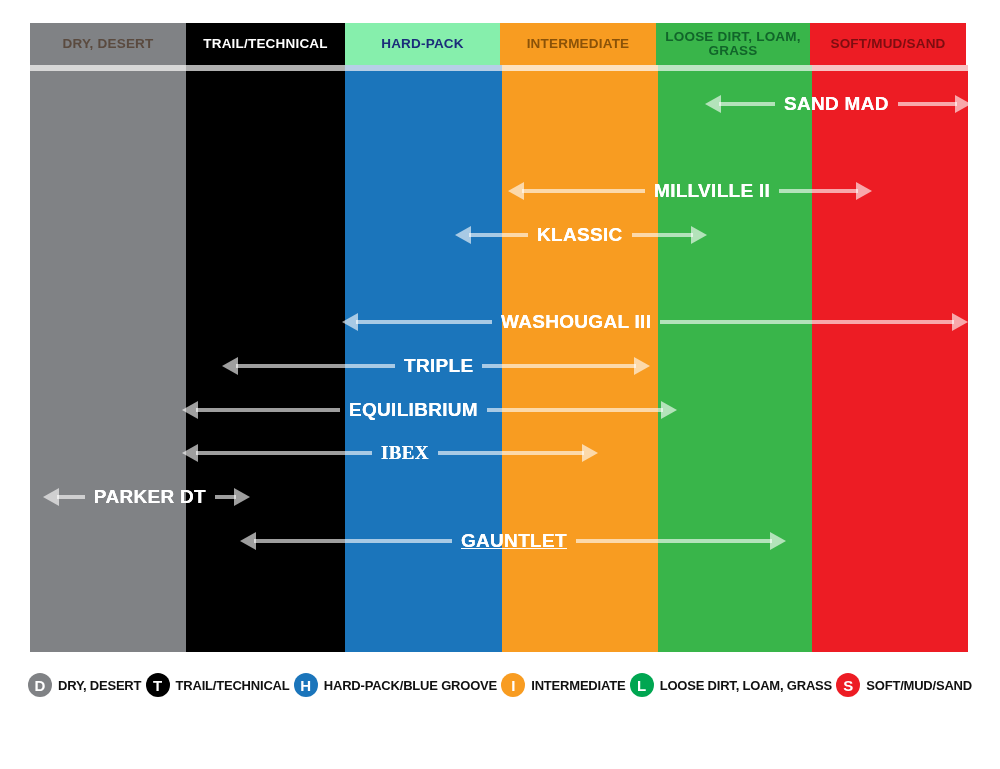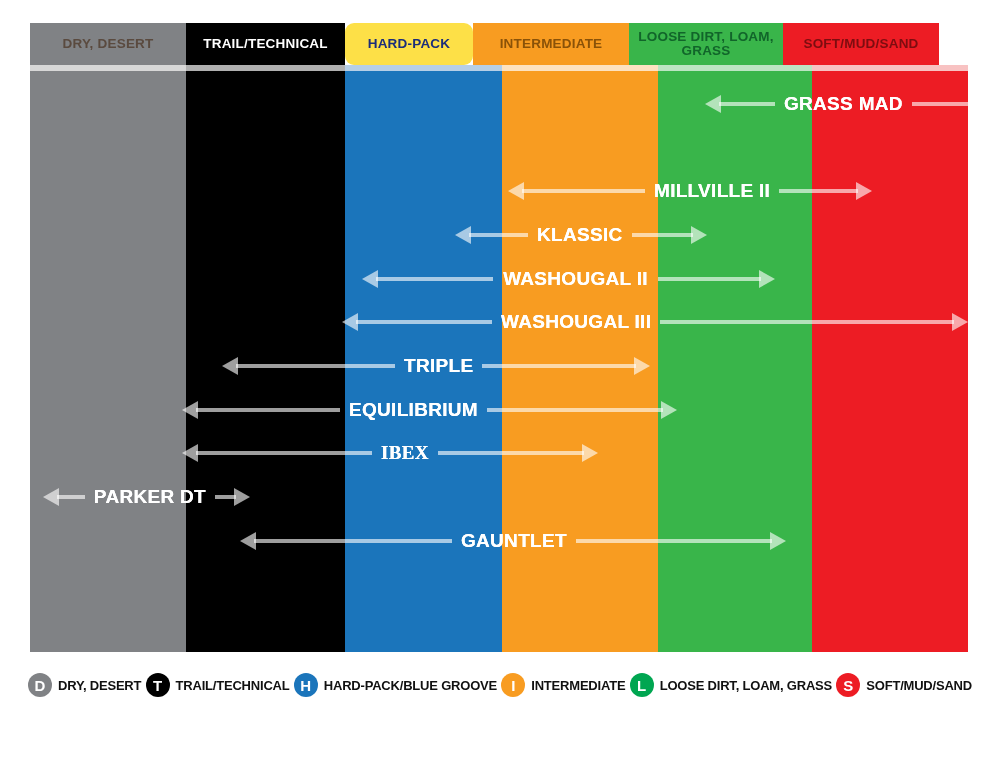--- a/index.html
+++ b/index.html
@@ -66,21 +66,21 @@
 
 <div id="root">
 
   <div class="header-band">
       <div class="header-cell" style="background: rgb(128, 130, 133); color: rgb(90, 74, 63); width: 156px;">
         <span>DRY, DESERT</span>
       </div>
       <div class="header-cell" style="background: rgb(0, 0, 0); color: rgb(255, 255, 255); width: 159px;">
         <span>TRAIL/TECHNICAL</span>
       </div>
-      <div class="header-cell" style="background: #fde047; color: rgb(27, 45, 122); width: 128px; border-radius: 9px;">
+      <div class="header-cell" style="background: #86efac; color: rgb(27, 45, 122); width: 155px;">
         <span>HARD-PACK</span>
       </div>
       <div class="header-cell" style="background: rgb(248, 156, 33); color: rgb(138, 82, 8); width: 156px;">
         <span>INTERMEDIATE</span>
       </div>
       <div class="header-cell" style="background: rgb(57, 181, 74); color: rgb(17, 101, 42); width: 154px;">
         <span>LOOSE DIRT, LOAM, GRASS</span>
       </div>
       <div class="header-cell" style="background: rgb(237, 28, 36); color: rgb(125, 13, 16); width: 156px;">
         <span>SOFT/MUD/SAND</span>
@@ -101,21 +101,21 @@
       <div class="body-col" style="background: rgb(248, 156, 33); width: 156px;"></div>
       <div class="body-col" style="background: rgb(57, 181, 74); width: 154px;"></div>
       <div class="body-col" style="background: rgb(237, 28, 36); width: 156px;"></div>
     </div>
   <div class="rows-layer">
       <div class="arrow-row" style="top: 18px; left: 705px; width: 263px;">
         <div class="seg" style="width: 70px;">
           <div class="shaft" style="left:14px;right:0;"></div>
           <div class="head left"></div>
         </div>
-        <div class="rowlabel" style="width: 120px; text-align: center;">GRASS MAD</div>
+        <div class="rowlabel" style="width: 120px; text-align: center;">SAND MAD</div>
         <div class="seg" style="width: 73px;">
           <div class="shaft" style="left:0;right:14px;"></div>
           <div class="head right"></div>
         </div>
       </div>
       <div class="arrow-row" style="top: 149px; left: 455px; width: 245px;">
         <div class="seg" style="width: 73px;">
           <div class="shaft" style="left:14px;right:0;"></div>
           <div class="head left"></div>
         </div>
@@ -129,31 +129,20 @@
         <div class="seg" style="width: 137px;">
           <div class="shaft" style="left:14px;right:0;"></div>
           <div class="head left"></div>
         </div>
         <div class="rowlabel" style="width: 130px; text-align: center;">MILLVILLE II</div>
         <div class="seg" style="width: 93px;">
           <div class="shaft" style="left:0;right:14px;"></div>
           <div class="head right"></div>
         </div>
       </div>
-      <div class="arrow-row" style="top: 193px; left: 362px; width: 413px;">
-        <div class="seg" style="width: 131px;">
-          <div class="shaft" style="left:14px;right:0;"></div>
-          <div class="head left"></div>
-        </div>
-        <div class="rowlabel" style="width: 165px; text-align: center;">WASHOUGAL II</div>
-        <div class="seg" style="width: 117px;">
-          <div class="shaft" style="left:0;right:14px;"></div>
-          <div class="head right"></div>
-        </div>
-      </div>
       <div class="arrow-row" style="top: 236px; left: 342px; width: 626px;">
         <div class="seg" style="width: 150px;">
           <div class="shaft" style="left:14px;right:0;"></div>
           <div class="head left"></div>
         </div>
         <div class="rowlabel" style="width: 168px; text-align: right;">WASHOUGAL III</div>
         <div class="seg" style="width: 308px;">
           <div class="shaft" style="left:0;right:14px;"></div>
           <div class="head right"></div>
         </div>
@@ -200,21 +189,21 @@
         <div class="seg" style="width: 35px;">
           <div class="shaft" style="left:0;right:14px;"></div>
           <div class="head right"></div>
         </div>
       </div>
       <div class="arrow-row" style="top: 455px; left: 240px; width: 530px;">
         <div class="seg" style="width: 212px;">
           <div class="shaft" style="left:14px;right:0;"></div>
           <div class="head left"></div>
         </div>
-        <div class="rowlabel" style="width: 108px; text-align: left;">GAUNTLET</div>
+        <div class="rowlabel" style="width: 108px; text-align: left; text-decoration: underline;">GAUNTLET</div>
         <div class="seg" style="width: 210px;">
           <div class="shaft" style="left:0;right:14px;"></div>
           <div class="head right"></div>
         </div>
       </div>
     </div>
   <div class="legend">
       <div class="legend-item">
         <div class="badge" style="background: rgb(128, 130, 133); color: rgb(255, 255, 255);">D</div>
         <div class="legend-text">DRY, DESERT</div>

